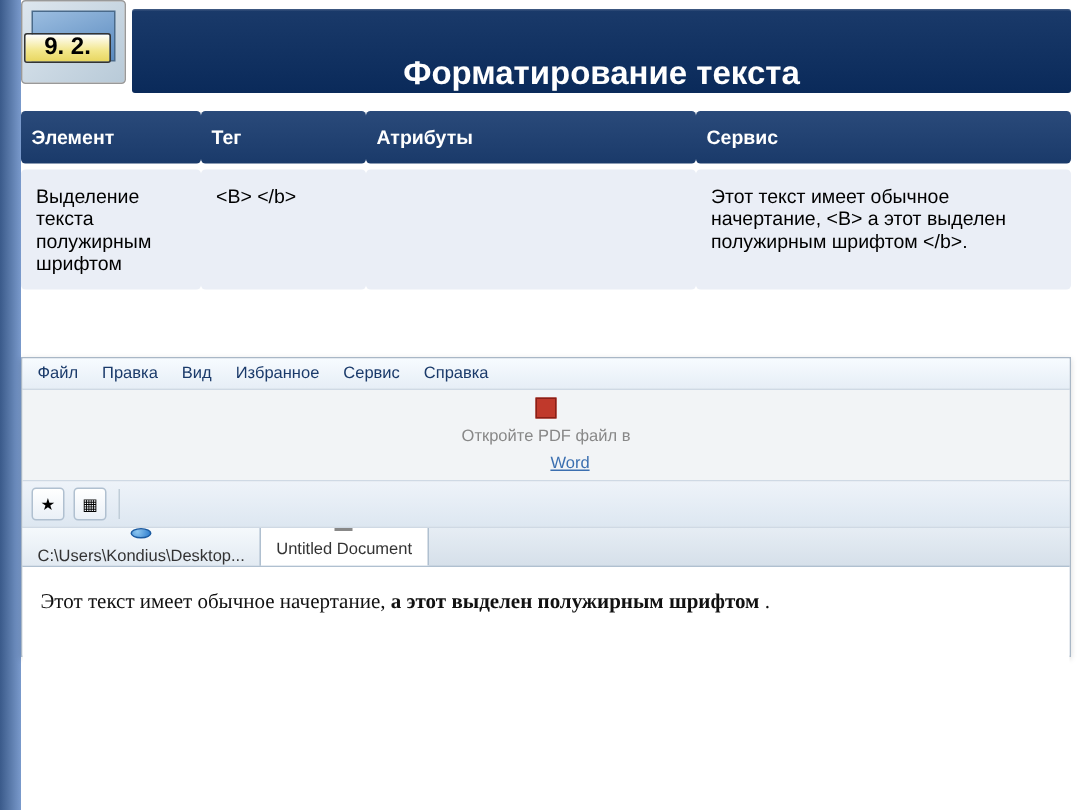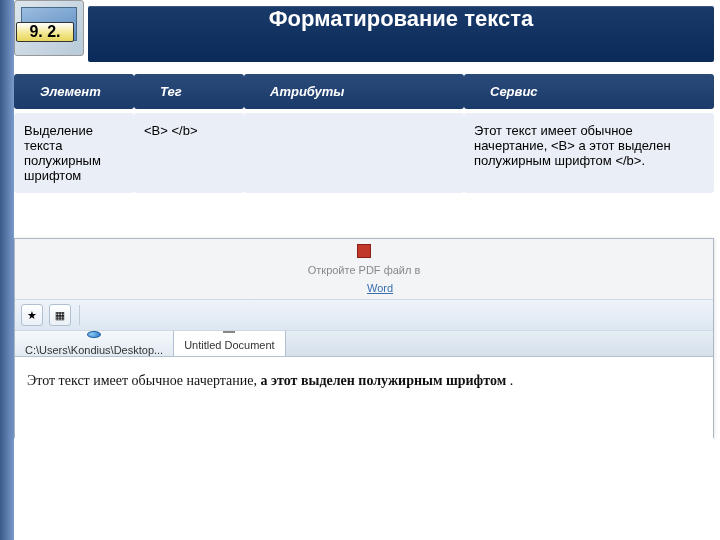--- a/index.html
+++ b/index.html
@@ -34,21 +34,21 @@
     }
     .header-bar {
       position: absolute;
       left: 88px; top: 6px; right: 6px;
       height: 56px;
       background: linear-gradient(to bottom, #1a3a6a, #0a2a5a);
       color: #fff;
       font-weight: bold;
       font-size: 22px;
       display: flex;
-      align-items: flex-start;
+      align-items: flex-end;
       justify-content: center;
       border-radius: 2px;
       box-shadow: inset 0 1px 0 rgba(255,255,255,0.15);
     }
     .section-badge {
       position: absolute;
       left: 16px; top: 22px;
       width: 58px; height: 20px;
       background: linear-gradient(to bottom, #fff 0%, #f2e68a 60%, #e8d660 100%);
       border: 1px solid #333;
@@ -67,24 +67,23 @@
     table.data {
       width: 100%;
       border-collapse: separate;
       border-spacing: 0 4px;
       font-size: 13px;
     }
     table.data th {
       background: linear-gradient(to bottom, #2a4a7a, #1a3a6a);
       color: #fff;
       text-align: left;
-      padding: 10px 26px;
+      padding: 10px 7px;
       font-weight: bold;
       border-radius: 3px;
-      font-style: italic;
     }
     table.data td {
       background: #eaeef6;
       padding: 10px 10px;
       vertical-align: top;
       border-radius: 3px;
       font-size: 13px;
     }
     .col-element { width: 120px; }
     .col-tag { width: 110px; }
@@ -207,20 +206,28 @@
         <td>Выделение текста полужирным шрифтом</td>
         <td>&lt;B&gt; &lt;/b&gt;</td>
         <td></td>
         <td>Этот текст имеет обычное начертание, &lt;B&gt; а этот выделен полужирным шрифтом &lt;/b&gt;.</td>
       </tr>
     </tbody>
   </table>
 </div>
 
 <div class="browser">
+  <div class="menubar">
+    <span>Файл</span>
+    <span>Правка</span>
+    <span>Вид</span>
+    <span>Избранное</span>
+    <span>Сервис</span>
+    <span>Справка</span>
+  </div>
   <div class="pdfbar">
     <span style="width:14px;height:14px;background:#c0392b;border:1px solid #8a1f16;display:inline-block;"></span>
     <span>Откройте PDF файл в</span>
     <span class="word">Word</span>
   </div>
   <div class="toolbar">
     <span class="tb-icon">★</span>
     <span class="tb-icon">▦</span>
     <span class="tb-divider"></span>
   </div>

